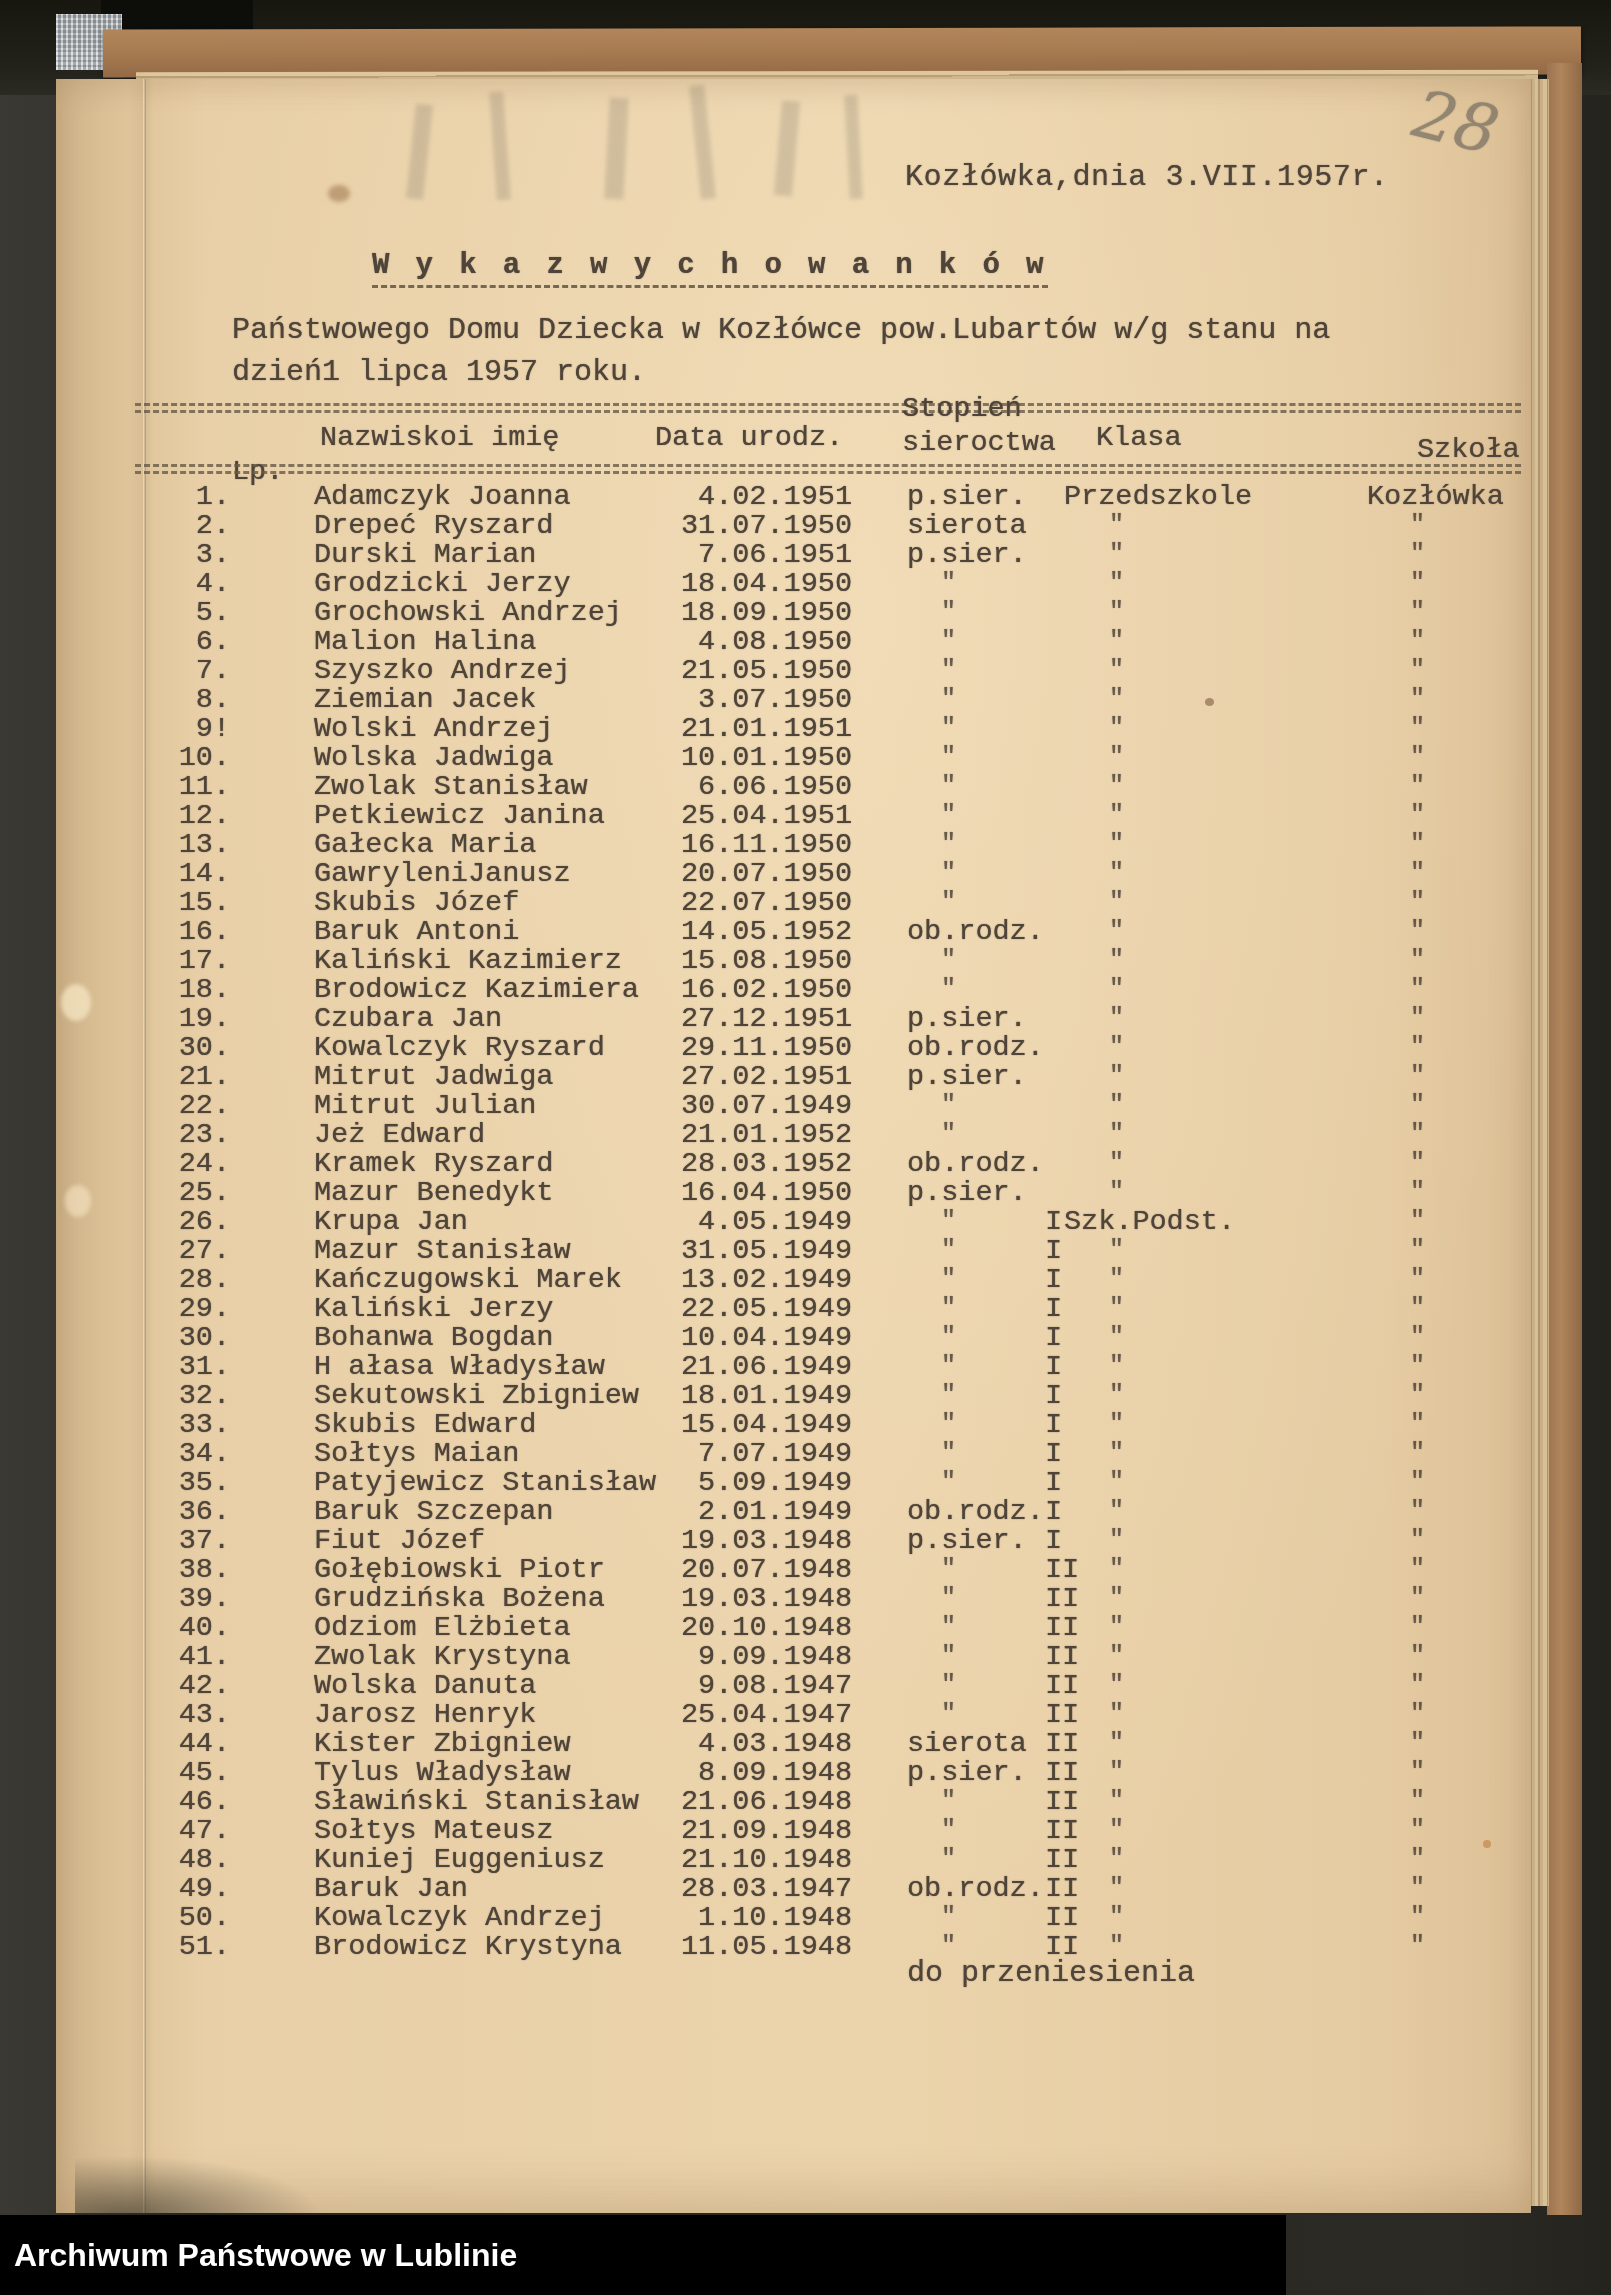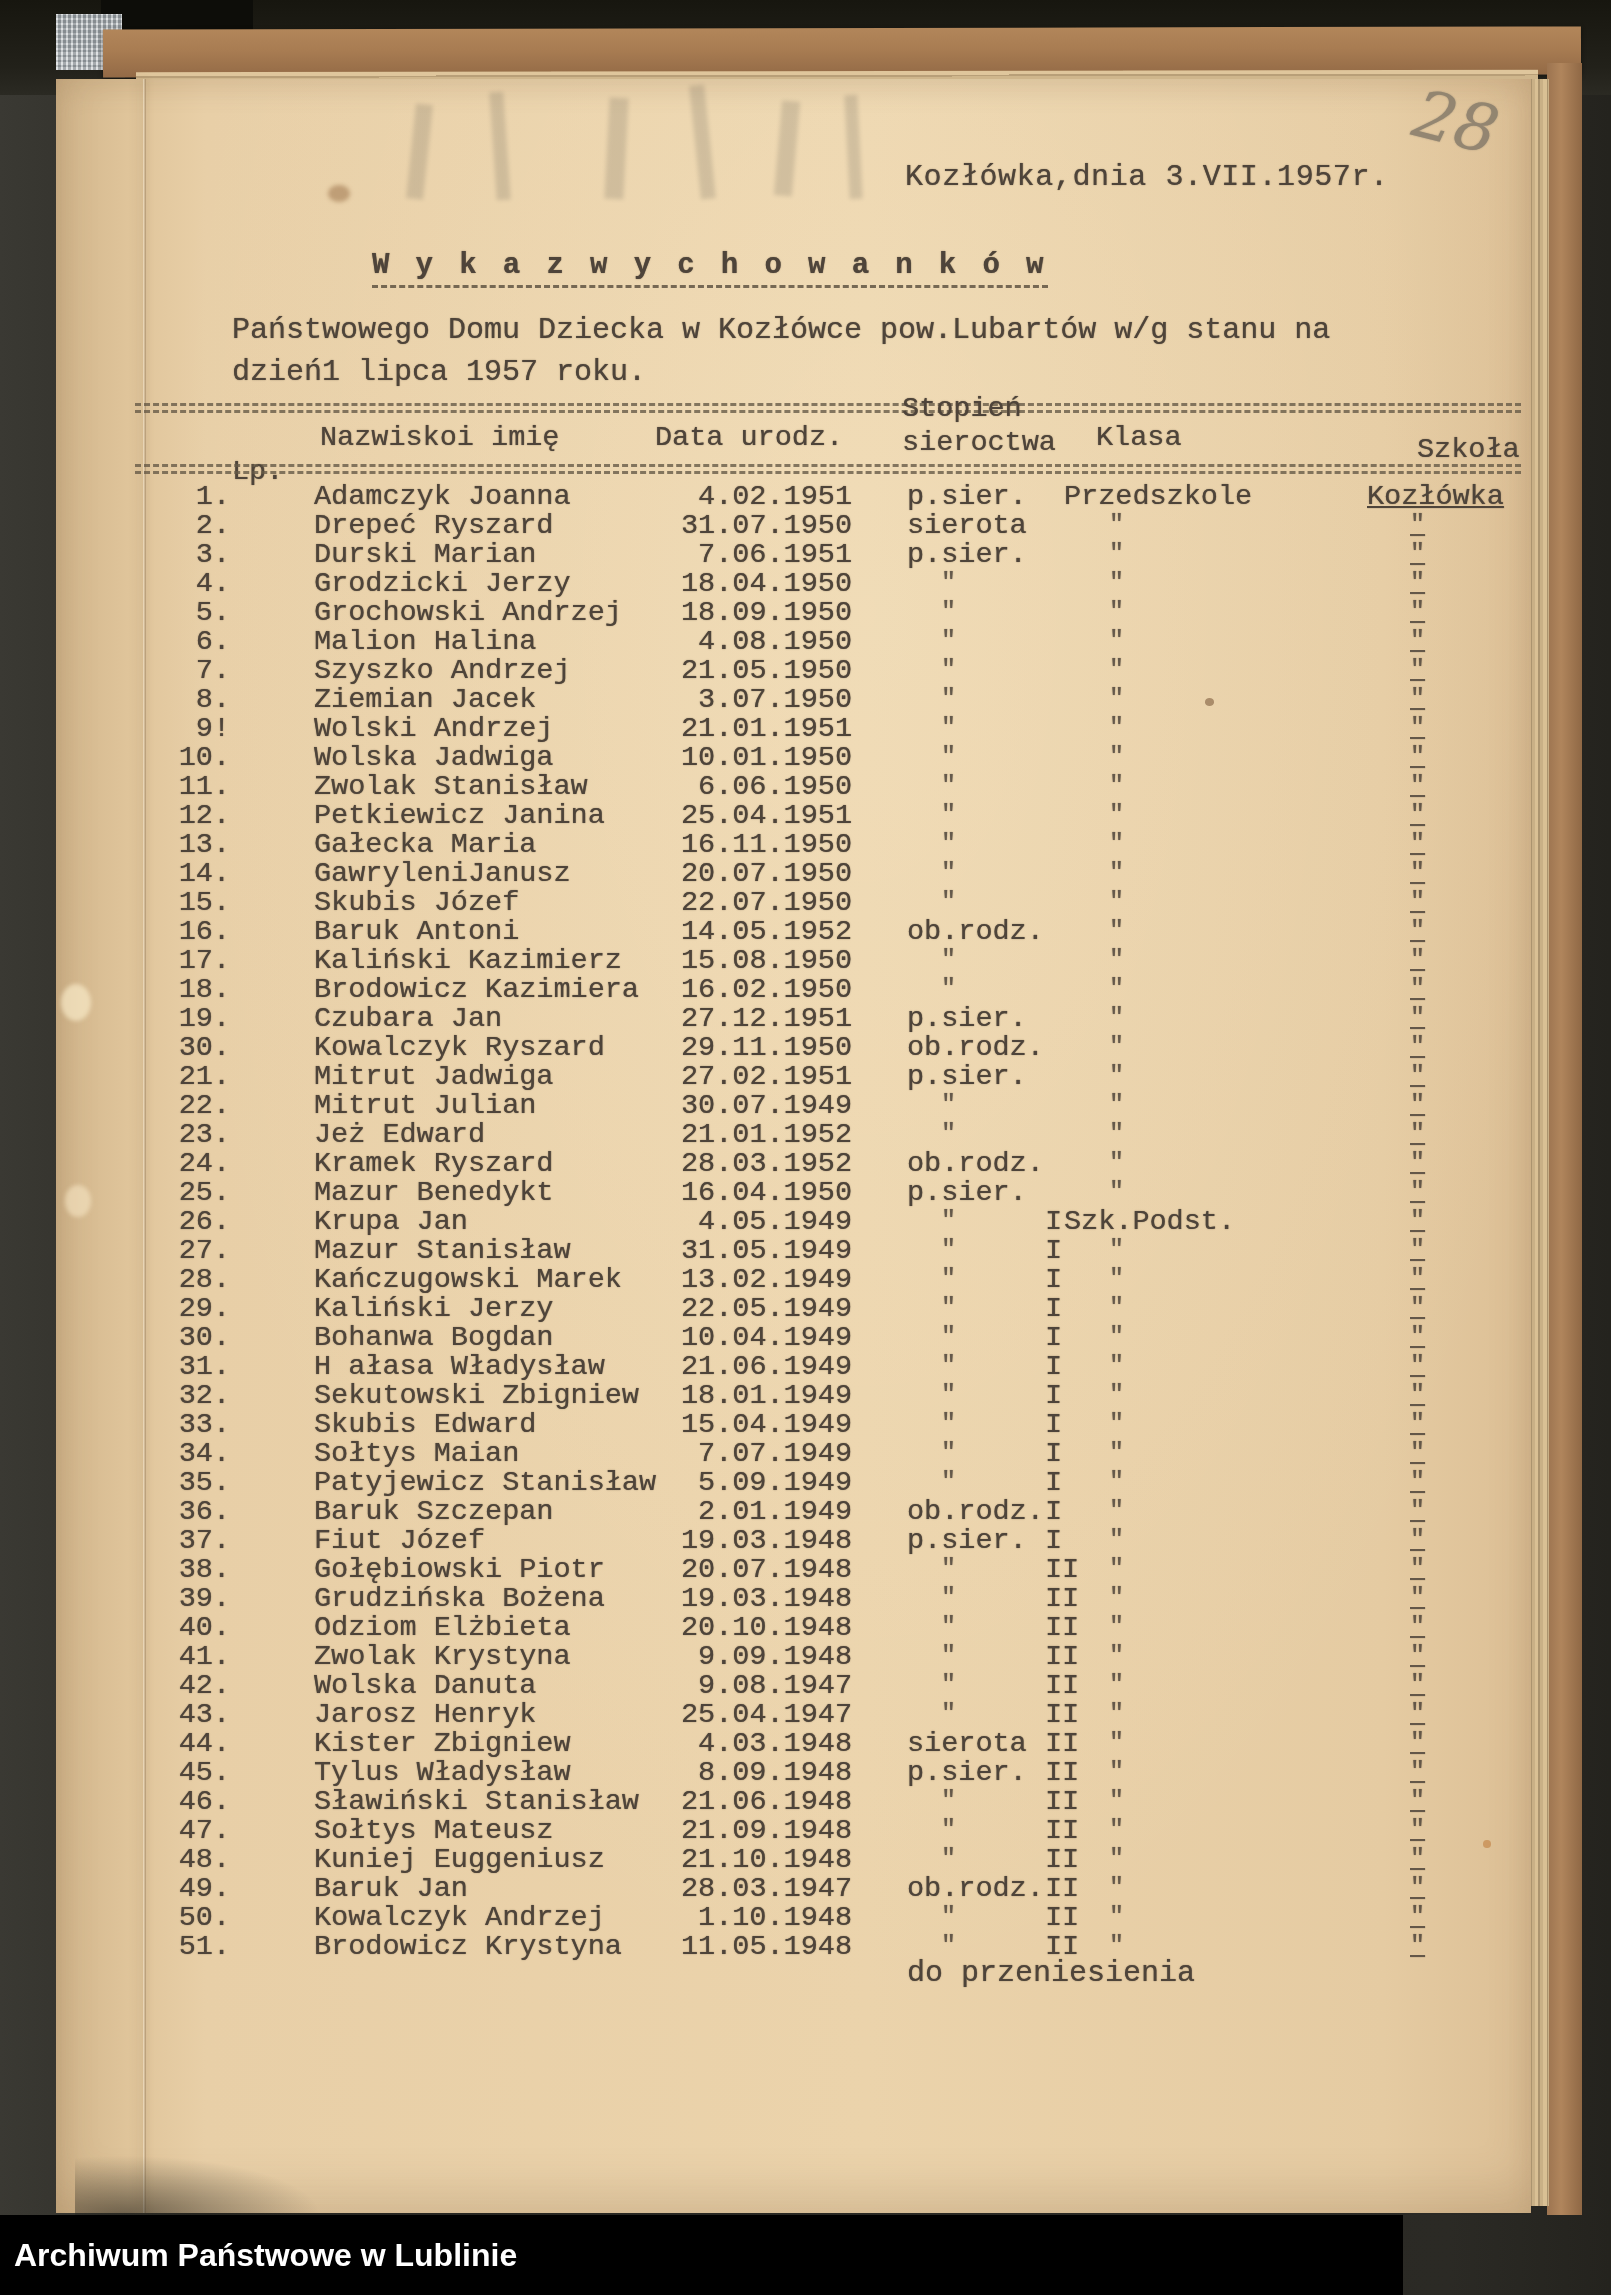--- a/index.html
+++ b/index.html
@@ -53,33 +53,33 @@
   .hdr-school{left:1340px;top:354px;margin-left:21px;}
   .rows{position:absolute;left:0;top:404px;width:100%;}
   .row{position:relative;height:29px;}
   .c{position:absolute;top:0;font-size:28.5px;line-height:28.5px;white-space:pre;}
   .c.lp{left:109px;width:65px;text-align:right;}
   .c.name{left:258px;}
   .c.dob{left:606px;width:190px;text-align:right;}
   .c.status{left:851px;}
   .c.grade{left:989px;}
   .c.gschool{left:1008px;}
-  .c.school{left:1311px;text-decoration:underline;}
+  .c.school{left:1311px;}
   .c.ditto{font-size:25px;opacity:.85;}
   .c.status.ditto{left:885px;}
   .c.gschool.ditto{left:1053px;}
   .c.school.ditto{left:1354px;}
   .carry{position:absolute;left:851px;top:1877px;font-size:30px;}
   .pencil-number{position:absolute;left:1358px;top:5px;font-family:"DejaVu Serif",serif;
     font-style:italic;font-size:66px;color:#867b6a;transform:rotate(14deg);opacity:.85;
     text-shadow:0 0 1.9px rgba(120,112,98,.6);}
   .ghost{position:absolute;left:342px;top:0px;width:500px;height:146px;opacity:.16;filter:blur(1.9px);}
   .ghost i{position:absolute;background:#3e3e3a;display:block;}
   .spot{position:absolute;border-radius:50%;}
-  .footer-bar{position:absolute;left:0;top:2215px;width:1403px;height:80px;background:#000;}
+  .footer-bar{position:absolute;left:0;top:2215px;width:1286px;height:80px;background:#000;}
   .footer-text{position:absolute;left:14px;top:21.5px;color:#fff;font-family:"Liberation Sans","DejaVu Sans",sans-serif;
     font-weight:bold;font-size:32px;letter-spacing:0;}
   .corner-dark{position:absolute;left:19px;top:2076px;width:247px;height:60px;
     background:radial-gradient(ellipse at 20% 100%,rgba(35,34,28,.55),transparent 70%);}
 </style>
 </head>
 <body>
 
 <div class="top-dark"></div>
 <div class="top-dark-block"></div>

